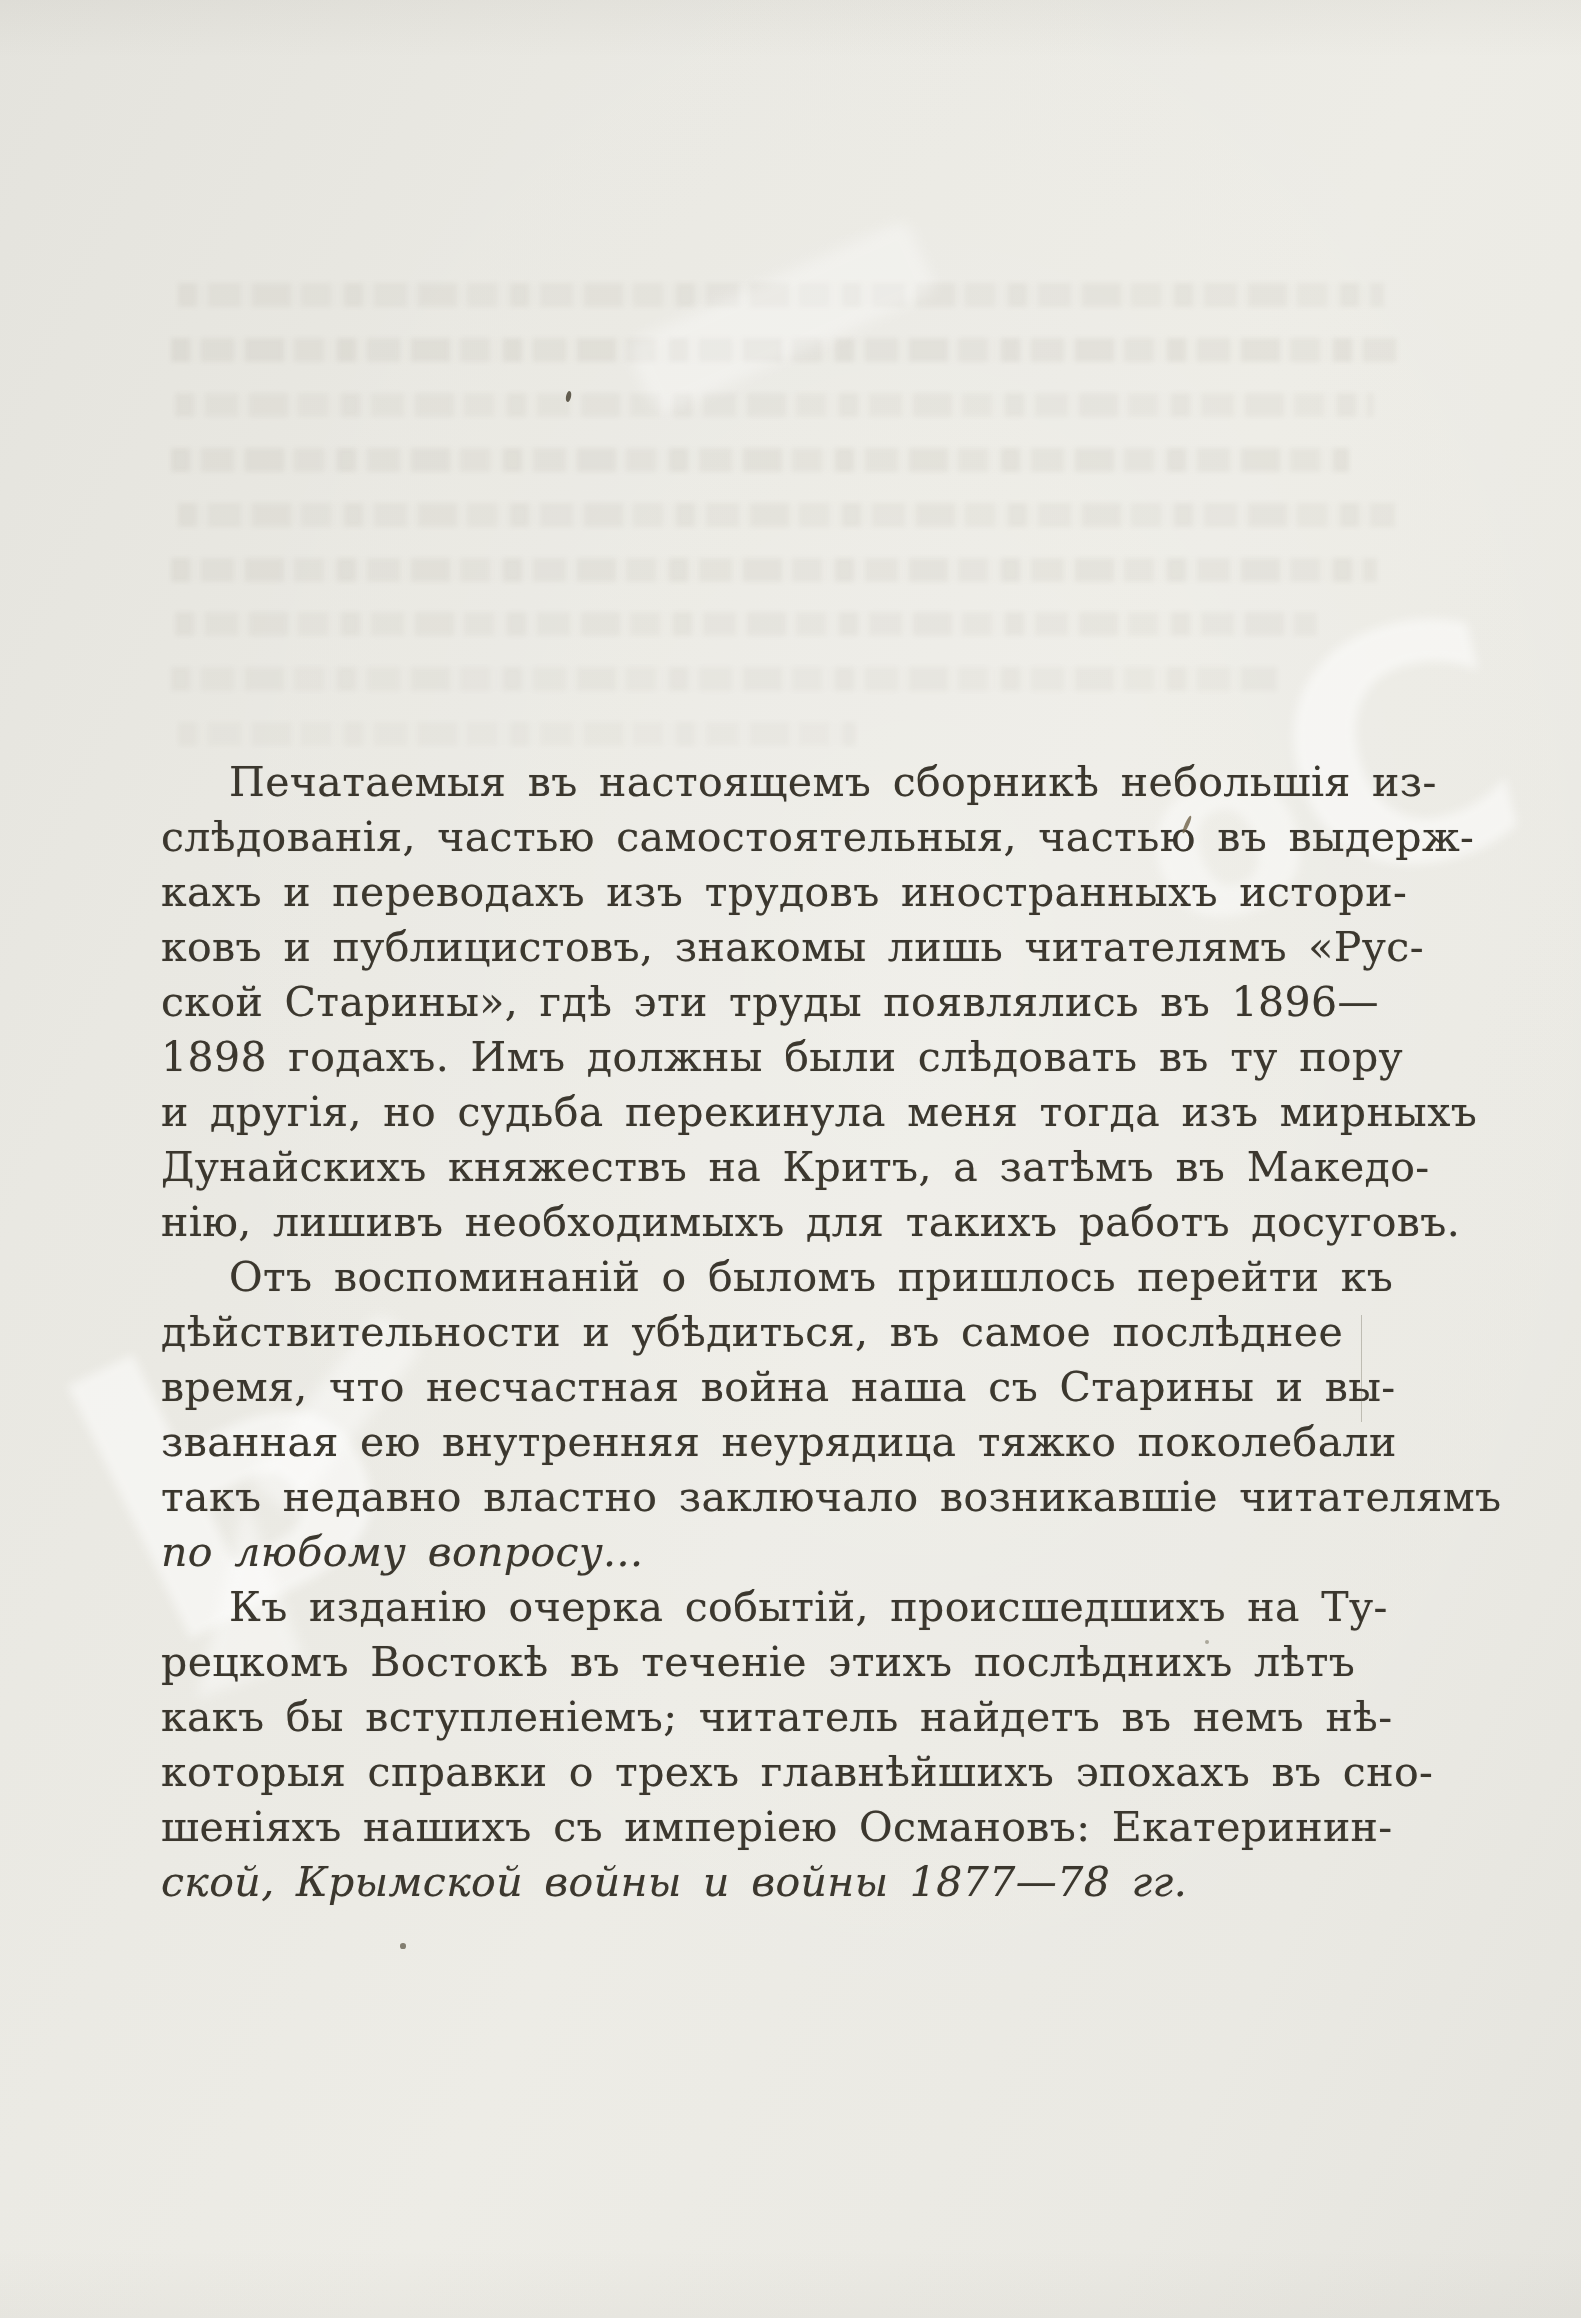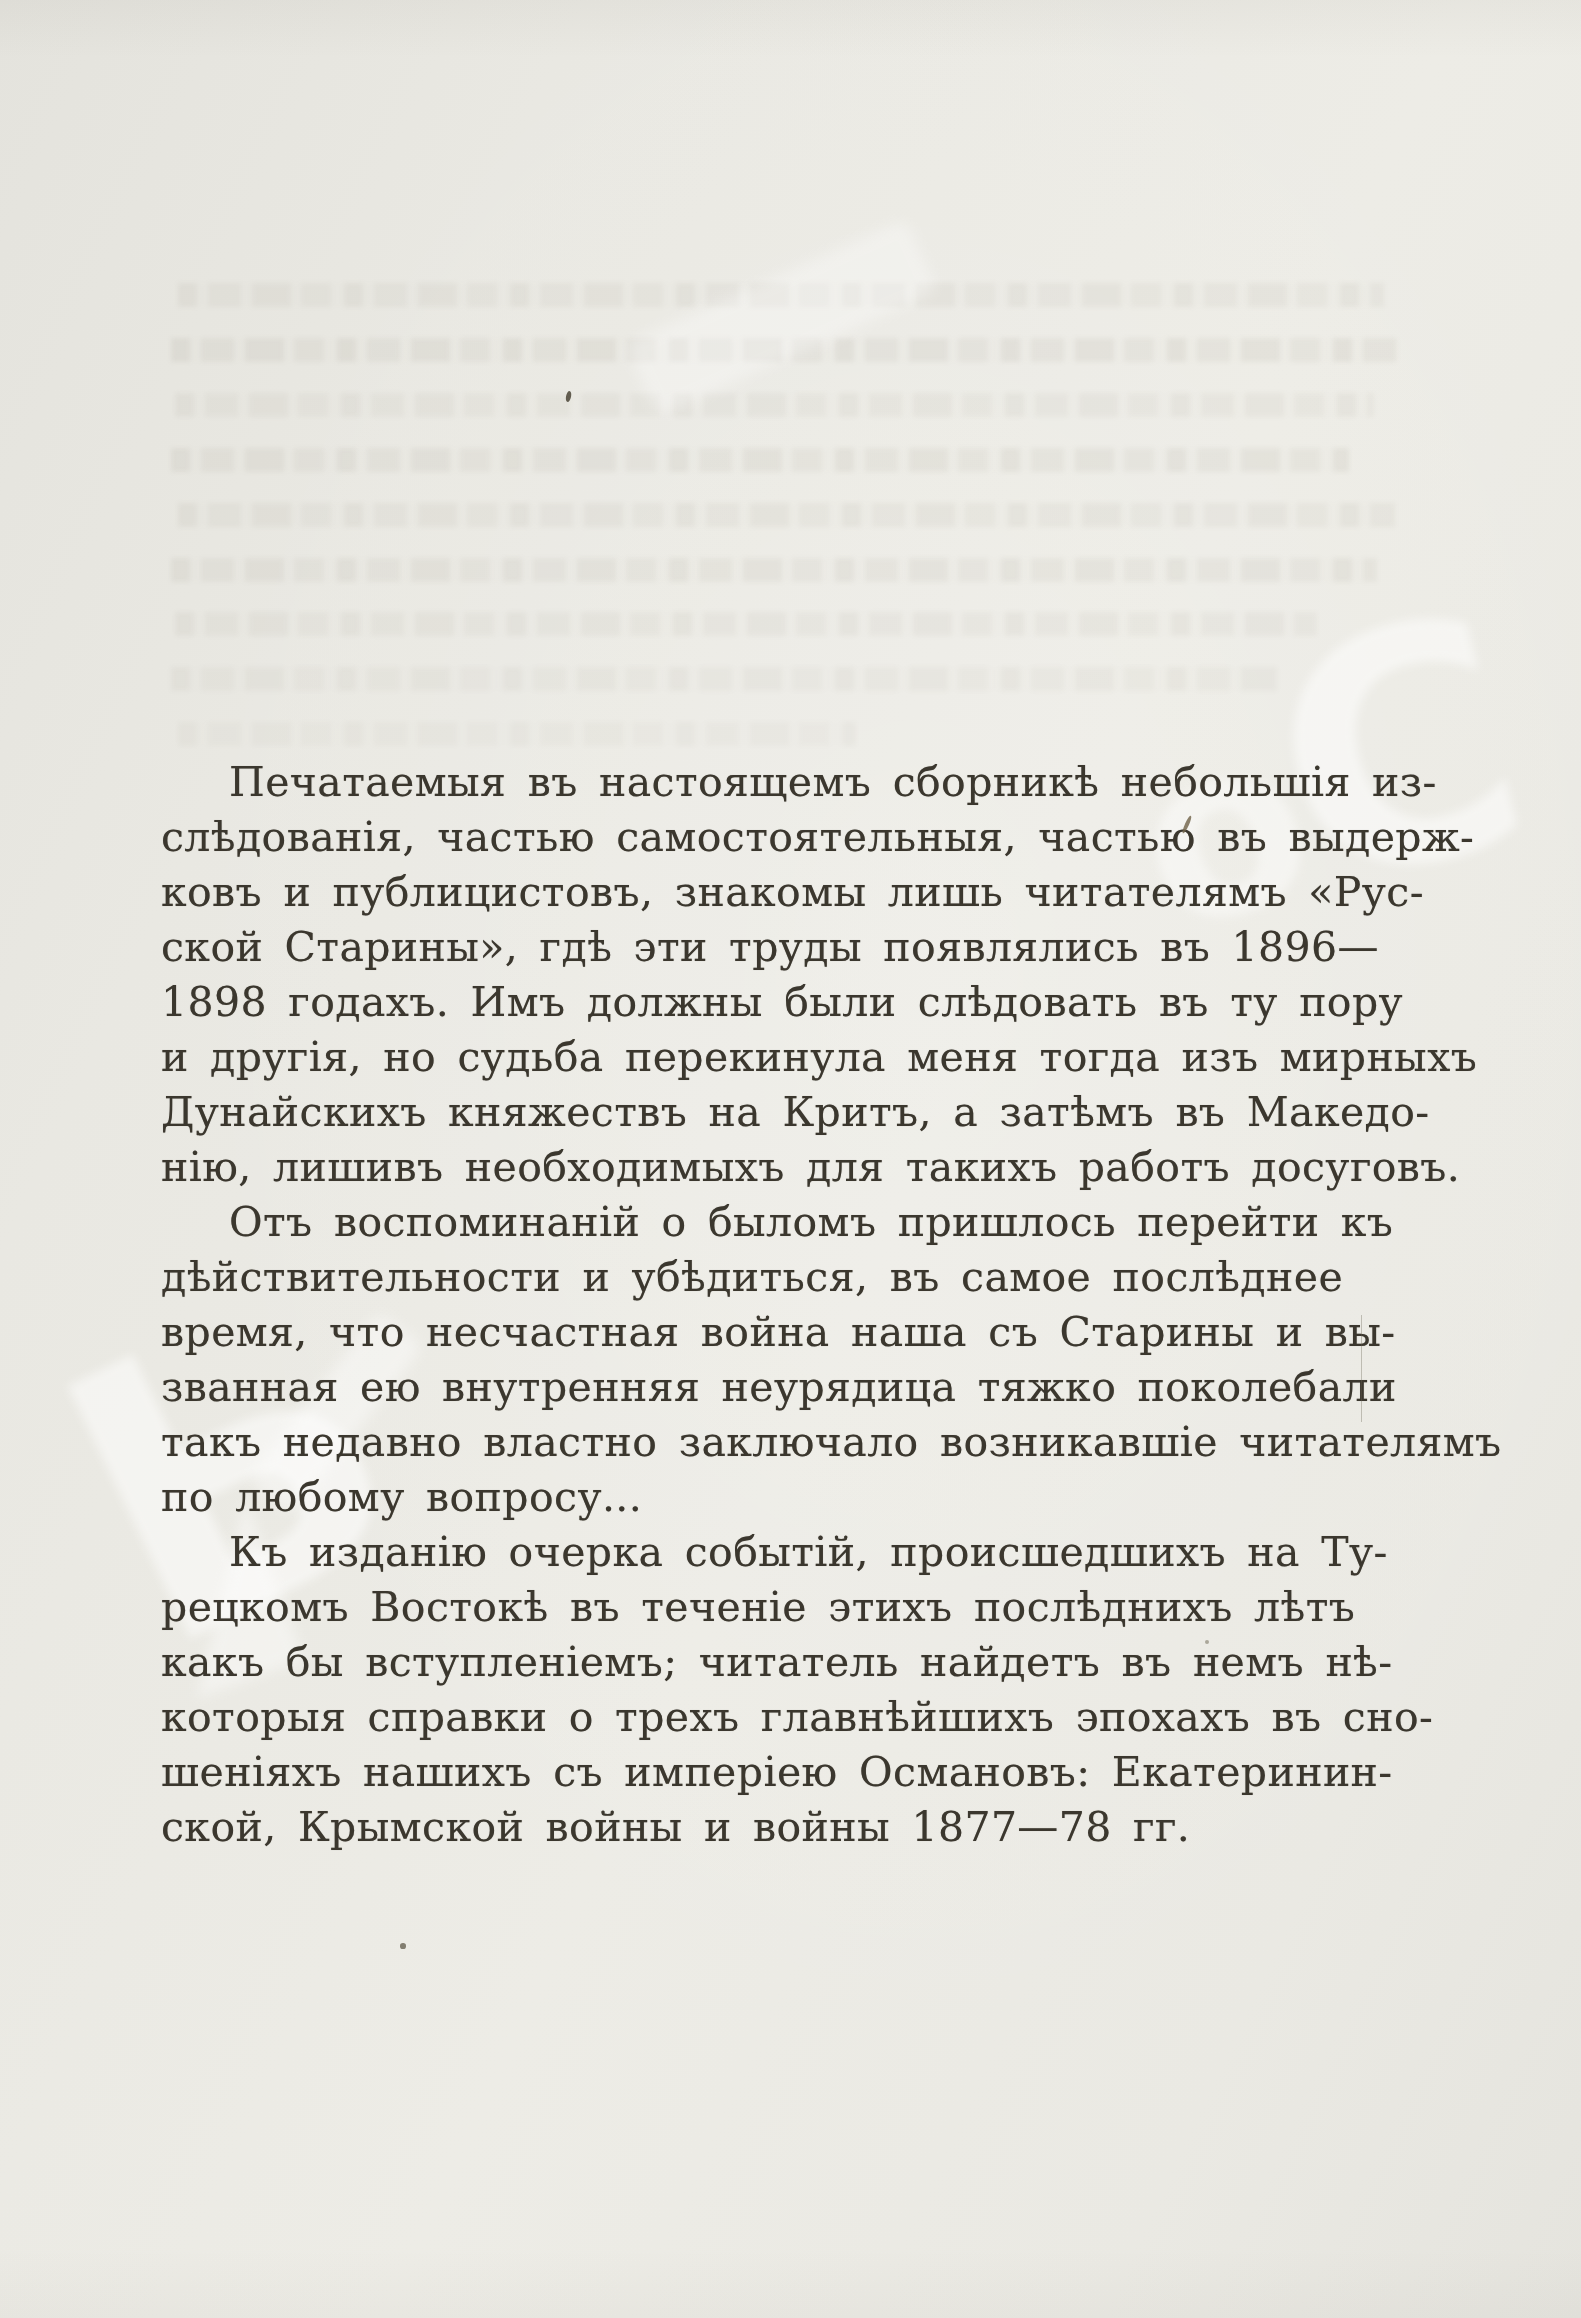--- a/index.html
+++ b/index.html
@@ -37,21 +37,21 @@
     border-left:114px solid transparent;border-bottom:171px solid #ffffff;filter:blur(6.4px);
   }
   
   .textblock{position:absolute;left:161px;top:755px;width:1169px;}
   .textline{
     display:block;height:55px;line-height:55px;
     font-size:41px;color:#3b372e;letter-spacing:0.4px;word-spacing:7.9px;
     text-align:justify;text-align-last:justify;white-space:nowrap;
     text-shadow:0 0 0.7px rgba(59,55,46,0.45);
   }
-  .textline.no-justify{text-align:right;text-align-last:left;white-space:normal;}
+  .textline.no-justify{text-align:right;text-align-last:left;white-space:normal;font-style:italic;}
   .textline.indent{text-indent:68px;}
   .speck{position:absolute;border-radius:50%;}
   .crease{position:absolute;width:1.4px;background:rgba(105,99,84,0.35);filter:blur(0.7px);}
 </style>
 </head>
 <body>
 
 <div class="page">
   <div id="bleed">
       <div class="bleed-row" style="left: 178px; top: 283px; width: 1206px; opacity: 0.5;"></div>
@@ -68,20 +68,21 @@
       <div class="wm-glyph" style="left: 86px; top: 1278px; font-size: 385px; opacity: 0.5; transform: rotate(-26deg);">Ь</div>
       <div class="wm-glyph" style="left: 1281px; top: 593px; font-size: 321px; opacity: 0.5; transform: rotate(-14deg);">С</div>
       <div class="wm-glyph" style="left: 1142px; top: 714px; font-size: 236px; opacity: 0.42; transform: rotate(-18deg);">о</div>
       <div class="wm-shape" style="left: 628px; top: 278px; opacity: 0.3; transform: rotate(-24deg); width: 307px; height: 79px;"></div>
       <div class="wm-shape" style="left: 307px; top: 1306px; opacity: 0.4; transform: rotate(38deg); width: 57px; height: 214px;"></div>
       <div class="wm-tri" style="left: 164px; top: 1513px; opacity: 0.4; transform: rotate(-20deg);"></div>
     </div>
   <div class="textblock" id="textblock">
       <div class="textline indent">Печатаемыя въ настоящемъ сборникѣ небольшія из-</div>
       <div class="textline">слѣдованія, частью самостоятельныя, частью въ выдерж-</div>
+      <div class="textline">кахъ и переводахъ изъ трудовъ иностранныхъ истори-</div>
       <div class="textline">ковъ и публицистовъ, знакомы лишь читателямъ «Рус-</div>
       <div class="textline">ской Старины», гдѣ эти труды появлялись въ 1896—</div>
       <div class="textline">1898 годахъ. Имъ должны были слѣдовать въ ту пору</div>
       <div class="textline">и другія, но судьба перекинула меня тогда изъ мирныхъ</div>
       <div class="textline">Дунайскихъ княжествъ на Критъ, а затѣмъ въ Македо-</div>
       <div class="textline">нію, лишивъ необходимыхъ для такихъ работъ досуговъ.</div>
       <div class="textline indent">Отъ воспоминаній о быломъ пришлось перейти къ</div>
       <div class="textline">дѣйствительности и убѣдиться, въ самое послѣднее</div>
       <div class="textline">время, что несчастная война наша съ Старины и вы-</div>
       <div class="textline">званная ею внутренняя неурядица тяжко поколебали</div>

